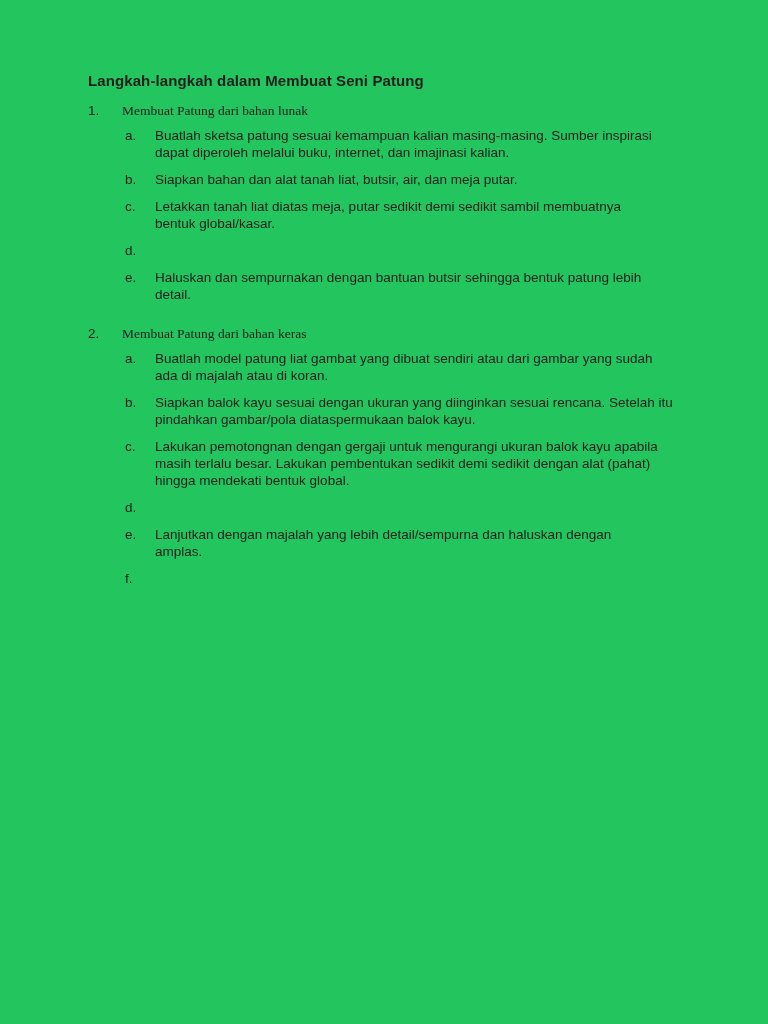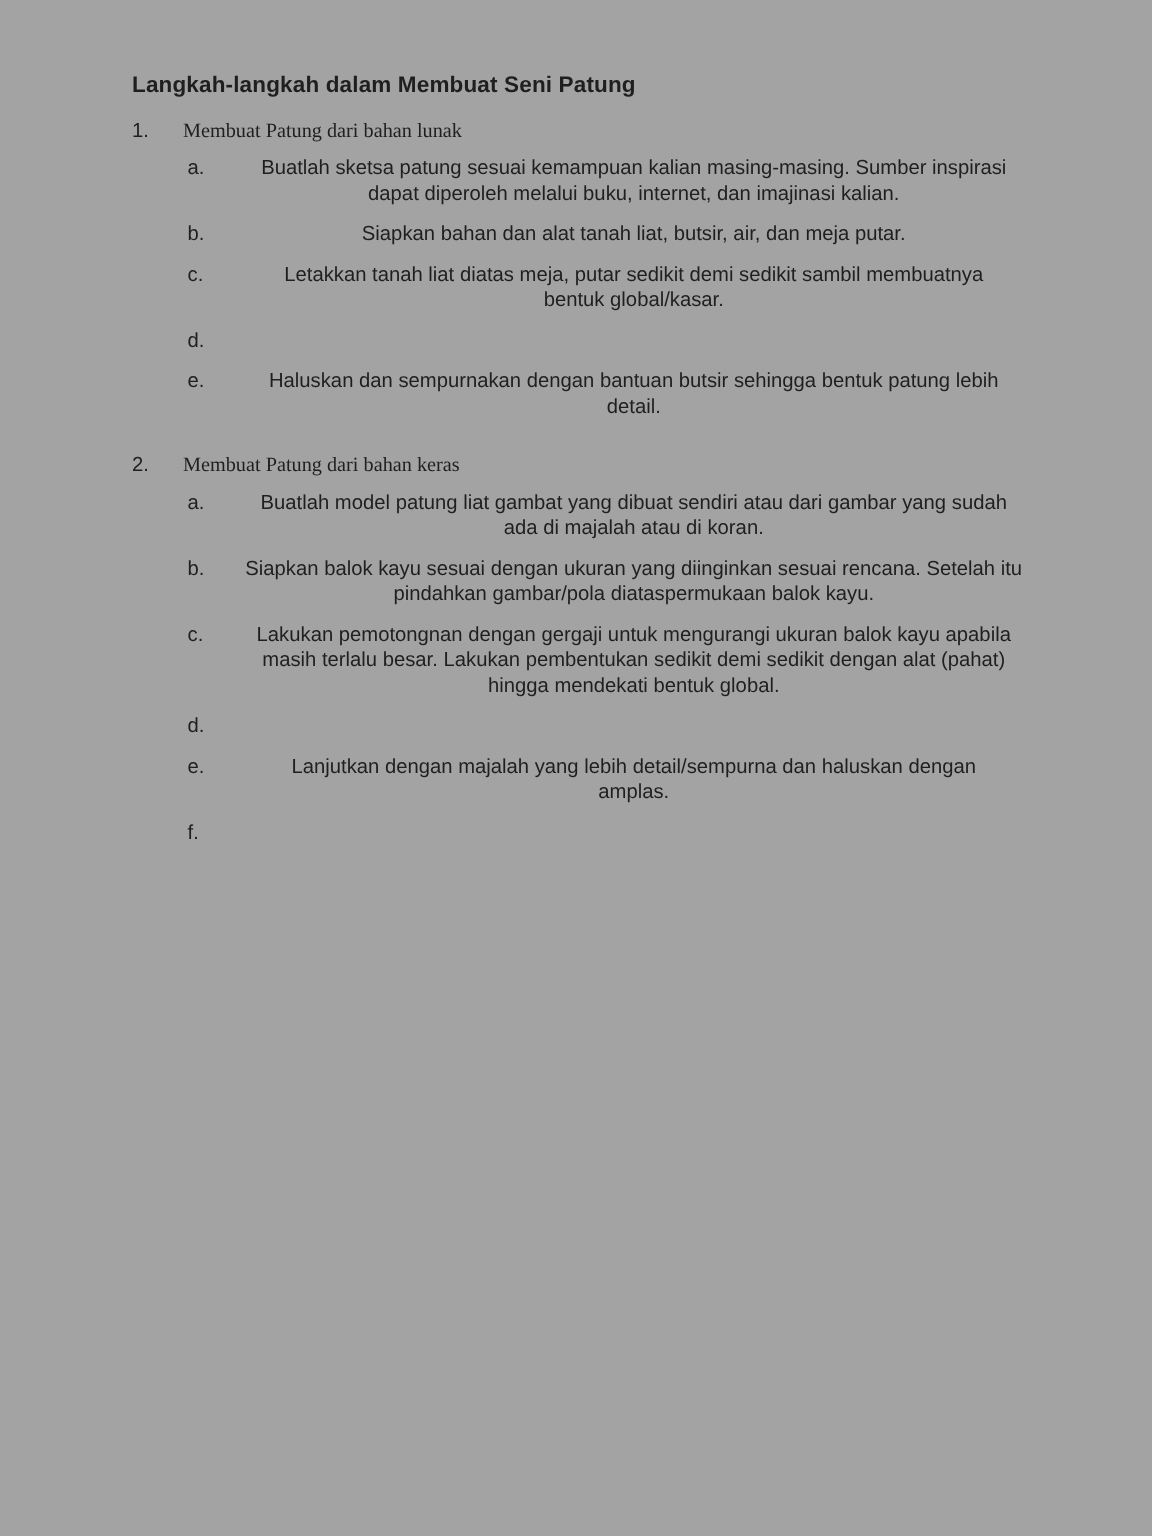--- a/index.html
+++ b/index.html
@@ -4,26 +4,26 @@
 <style>
   html, body {
     margin: 0;
     padding: 0;
     background: #ffffff;
   }
   .page {
     position: relative;
     width: 768px;
     height: 1024px;
-    background: #a3a3a3;
+    background: #22c55e;
     overflow: hidden;
     font-family: "Liberation Sans", sans-serif;
     color: #1f1f1f;
     box-sizing: border-box;
-    padding: 48px 78px 0 88px;
+    padding: 72px 78px 0 88px;
   }
   .doc-title {
     font-size: 15px;
     line-height: 17px;
     font-weight: bold;
     margin: 0 0 13px 0;
     letter-spacing: 0.1px;
   }
   .section {
     margin: 0;
@@ -52,21 +52,20 @@
     margin: 0 0 10px 0;
     padding-left: 37px;
   }
   .item-letter {
     width: 30px;
     flex: 0 0 30px;
   }
   .item-text {
     flex: 1;
     white-space: pre-line;
-    text-align: center;
   }
 </style>
 </head>
 <body>
 
 <div class="page">
 
   <h1 class="doc-title">Langkah-langkah dalam Membuat Seni Patung</h1>
 
   <div class="section section-1">

